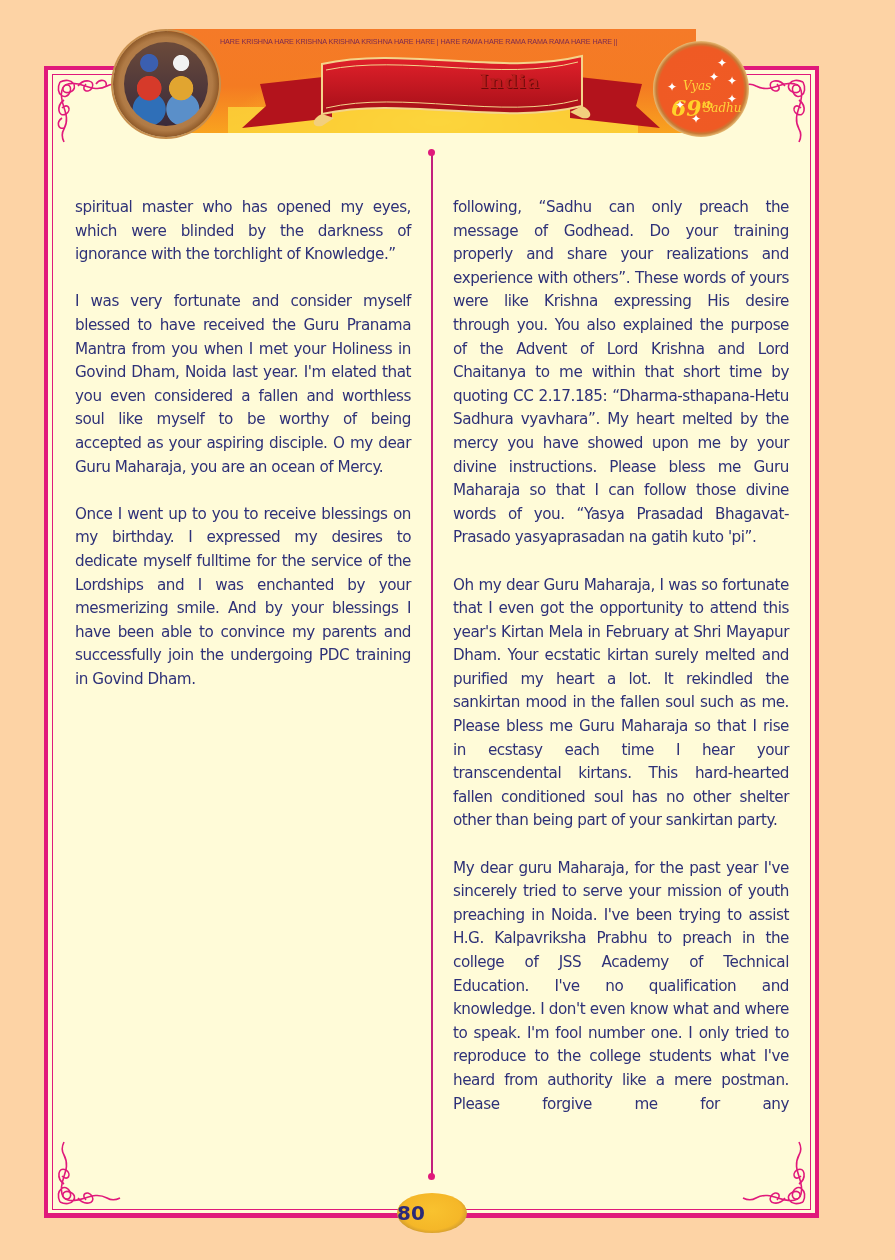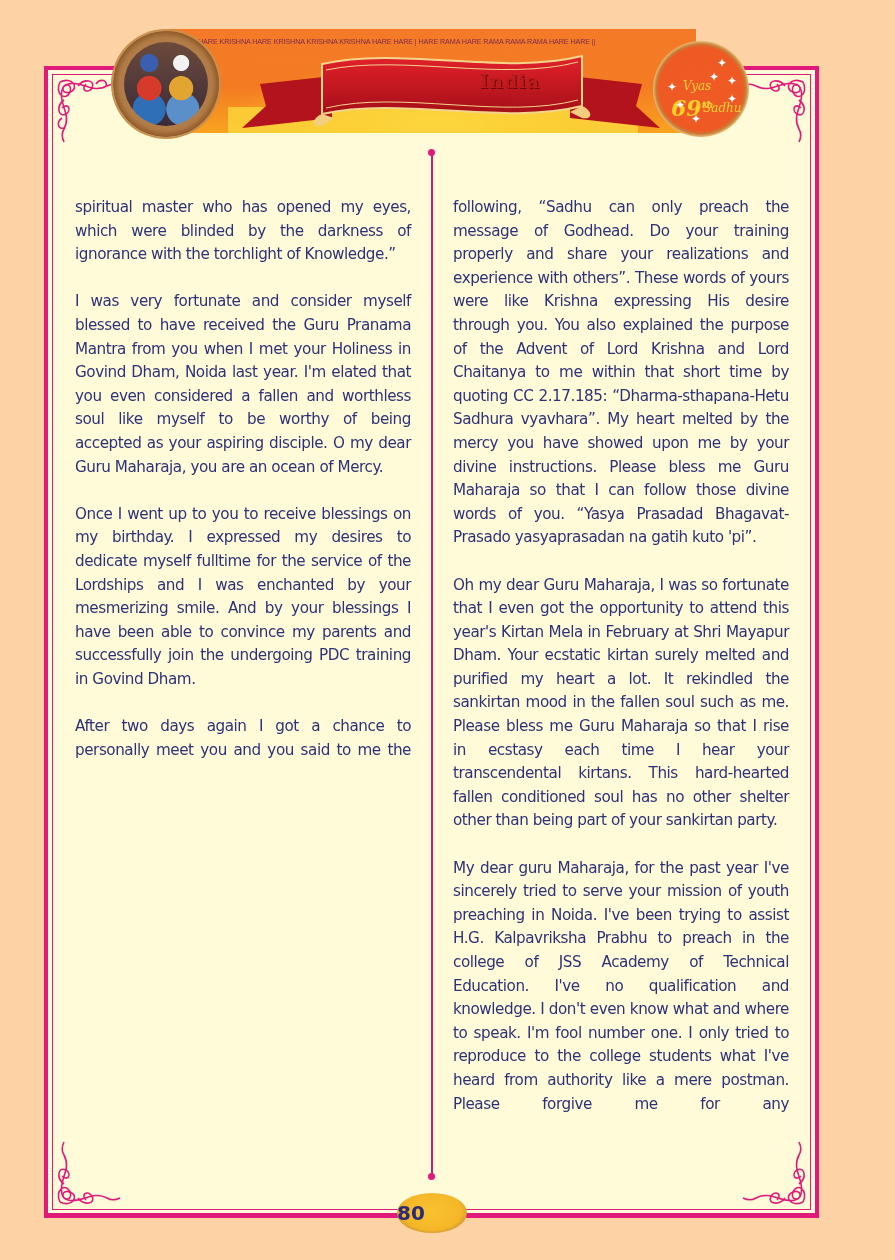--- a/index.html
+++ b/index.html
@@ -33,21 +33,21 @@
   .banner .rays {
     position:absolute; left:60px; top:30px; width:420px; height:90px;
     background:
       radial-gradient(ellipse at 50% 70%, rgba(255,225,80,.95) 0%, rgba(255,200,40,.6) 35%, rgba(255,170,30,0) 70%);
   }
   .banner .glow {
     position:absolute; left:60px; top:78px; width:410px; height:30px;
     background:#fbd33a; opacity:.85;
   }
   .mantra {
-    position:absolute; left:30px; top:8px; width:480px;
+    position:absolute; left:52px; top:8px; width:480px;
     font-family:"Liberation Sans", sans-serif; font-size:7.2px; letter-spacing:-.1px;
     color:#7a2a50; white-space:nowrap;
   }
   .ribbon { position:absolute; left:222px; top:46px; width:458px; height:100px; }
   .ribbon svg { width:100%; height:100%; }
   .ribbon-title {
     position:absolute; left:340px; top:70px; width:200px; text-align:right;
     font-family:"DejaVu Serif", serif; font-weight:bold; font-size:19px;
     color:#b91c1c; text-shadow:1px 1px 0 #6a0a0a; letter-spacing:1px;
   }
@@ -216,21 +216,20 @@
 </div>
 
 <div class="divider"></div>
 <div class="dot" style="left:428px;top:149px;"></div>
 <div class="dot" style="left:428px;top:1173px;"></div>
 
 <div class="col left">
   <p>spiritual master who has opened my eyes, which were blinded by the darkness of ignorance with the torchlight of Knowledge.”</p>
   <p>I was very fortunate and consider myself blessed to have received the Guru Pranama Mantra from you when I met your Holiness in Govind Dham, Noida last year. I'm elated that you even considered a fallen and worthless soul like myself to be worthy of being accepted as your aspiring disciple. O my dear Guru Maharaja, you are an ocean of Mercy.</p>
   <p>Once I went up to you to receive blessings on my birthday. I expressed my desires to dedicate myself fulltime for the service of the Lordships and I was enchanted by your mesmerizing smile. And by your blessings I have been able to convince my parents and successfully join the undergoing PDC training in Govind Dham.</p>
-  <p class="last">After two days again I got a chance to personally meet you and you said to me the</p>
 </div>
 
 <div class="col right">
   <p>following, “Sadhu can only preach the message of Godhead. Do your training properly and share your realizations and experience with others”. These words of yours were like Krishna expressing His desire through you. You also explained the purpose of the Advent of Lord Krishna and Lord Chaitanya to me within that short time by quoting CC 2.17.185: “Dharma-sthapana-Hetu Sadhura vyavhara”. My heart melted by the mercy you have showed upon me by your divine instructions. Please bless me Guru Maharaja so that I can follow those divine words of you. “Yasya Prasadad Bhagavat-Prasado yasyaprasadan na gatih kuto 'pi”.</p>
   <p>Oh my dear Guru Maharaja, I was so fortunate that I even got the opportunity to attend this year's Kirtan Mela in February at Shri Mayapur Dham. Your ecstatic kirtan surely melted and purified my heart a lot. It rekindled the sankirtan mood in the fallen soul such as me. Please bless me Guru Maharaja so that I rise in ecstasy each time I hear your transcendental kirtans. This hard-hearted fallen conditioned soul has no other shelter other than being part of your sankirtan party.</p>
   <p class="last">My dear guru Maharaja, for the past year I've sincerely tried to serve your mission of youth preaching in Noida. I've been trying to assist H.G. Kalpavriksha Prabhu to preach in the college of JSS Academy of Technical Education. I've no qualification and knowledge. I don't even know what and where to speak. I'm fool number one. I only tried to reproduce to the college students what I've heard from authority like a mere postman. Please forgive me for any</p>
 </div>
 
 <div class="pnum-line" style="left:44px;width:355px;"></div>
 <div class="pnum-line" style="left:465px;width:354px;"></div>

